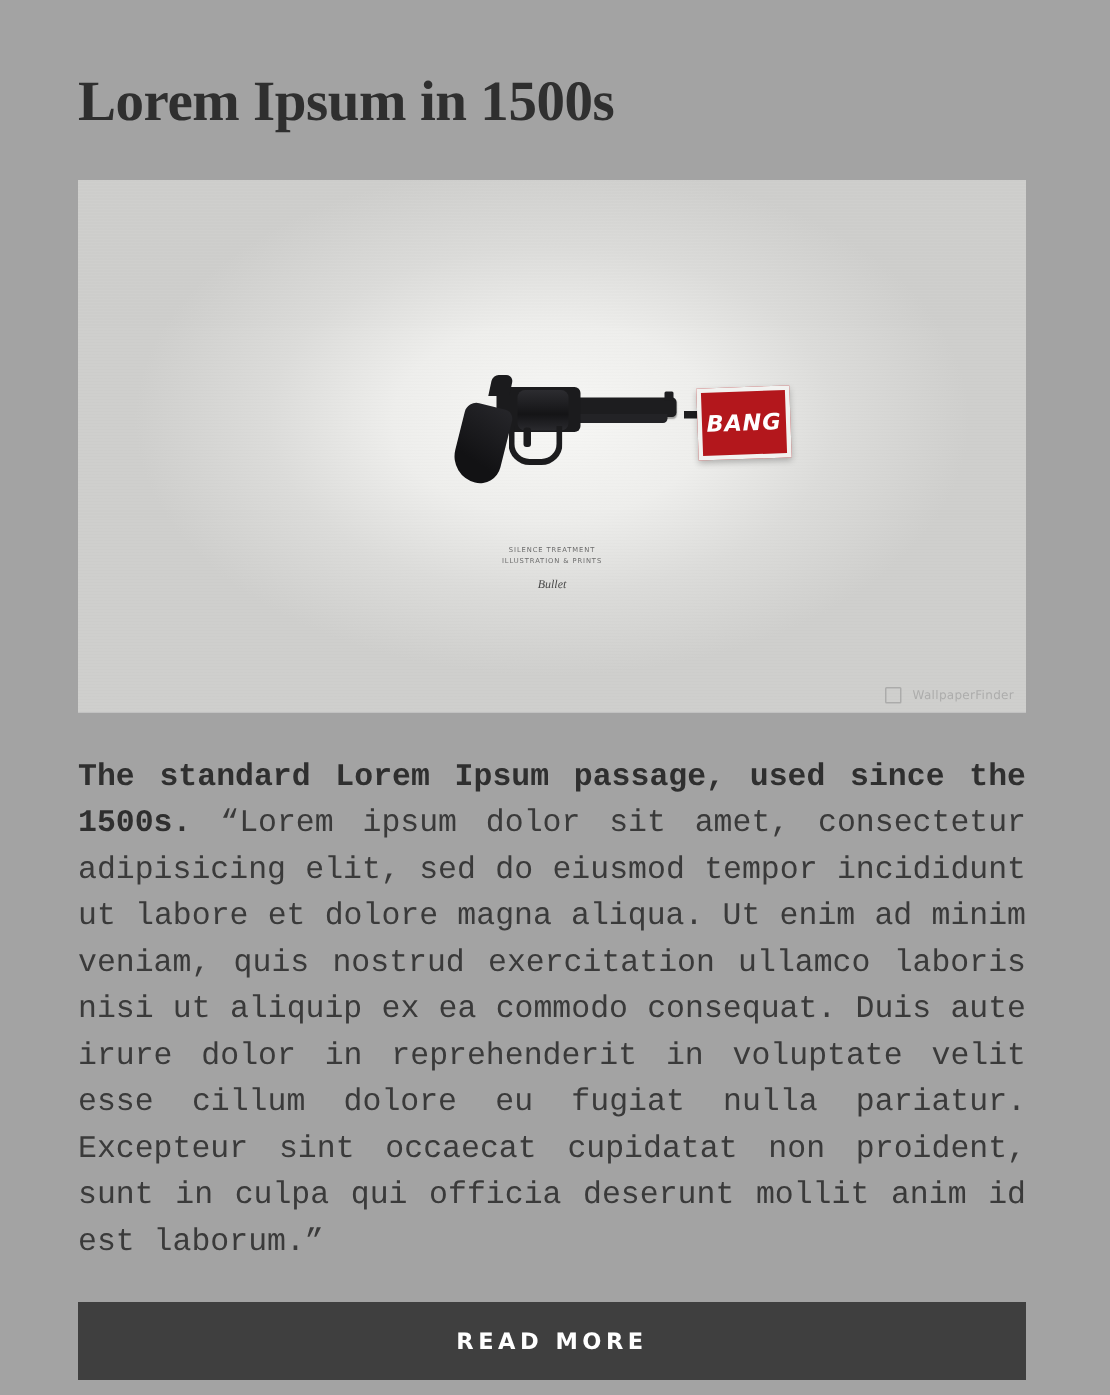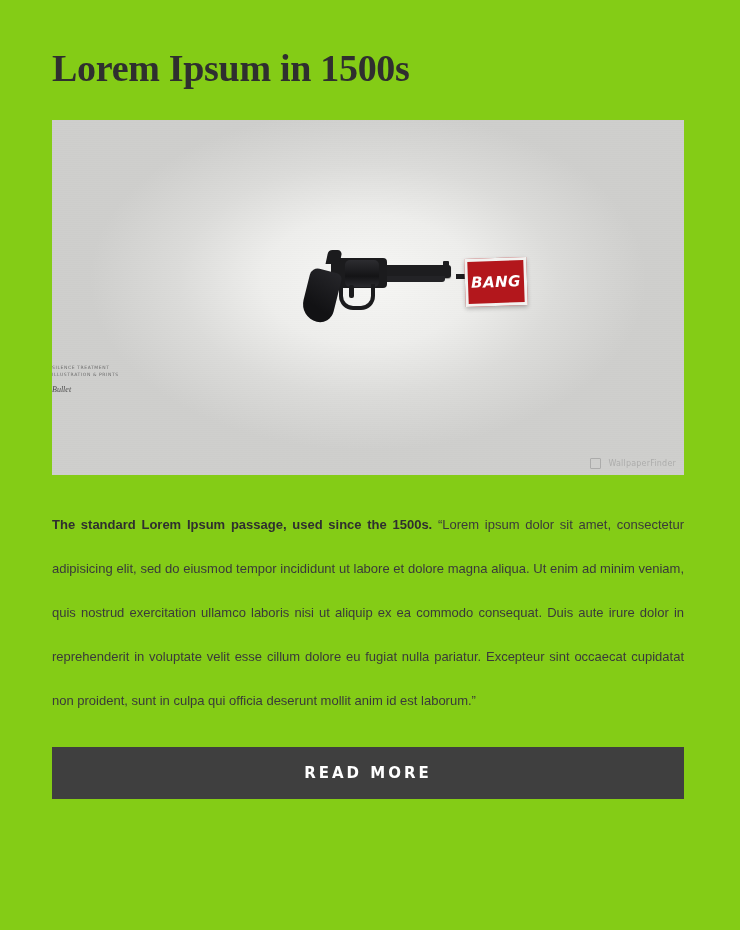--- a/index.html
+++ b/index.html
@@ -11,21 +11,21 @@
     width: 740px;
     height: 930px;
     overflow: hidden;
     font-family: "Liberation Serif", serif;
     color: #333333;
   }
   .page {
     width: 740px;
     height: 930px;
     position: relative;
-    background: #84cc16;
+    background: #a3a3a3;
     box-sizing: border-box;
   }
   .content {
     position: absolute;
     left: 52px;
     top: 0;
     width: 632px;
   }
   .article-title {
     font-family: "Liberation Serif", serif;
@@ -180,20 +180,21 @@
     top: 154px;
     width: 12px;
     height: 5px;
     background: #1d1d1f;
   }
   .caption-block {
     position: absolute;
     left: 0;
     right: 0;
     top: 245px;
+    text-align: center;
     font-family: "DejaVu Sans", sans-serif;
   }
   .caption-line1 {
     font-size: 4.5px;
     letter-spacing: 0.6px;
     color: #6d6d6d;
     text-transform: uppercase;
   }
   .caption-line2 {
     font-size: 4.5px;
@@ -225,23 +226,23 @@
     border-radius: 1px;
   }
   .watermark-text {
     font-family: "DejaVu Sans", sans-serif;
     font-size: 8px;
     color: #8b8b8b;
     letter-spacing: 0.2px;
   }
   .body-text {
     margin-top: 28px;
-    font-family: Liberation Sans, sans-serif;
-    font-size: 13px;
-    line-height: 44px;
+    font-family: Liberation Mono, monospace;
+    font-size: 21px;
+    line-height: 31px;
     text-align: justify;
     color: #3a3a3a;
     width: 632px;
   }
   .body-text .lead {
     font-weight: bold;
     color: #2f2f2f;
   }
   .read-more {
     margin-top: 24px;

